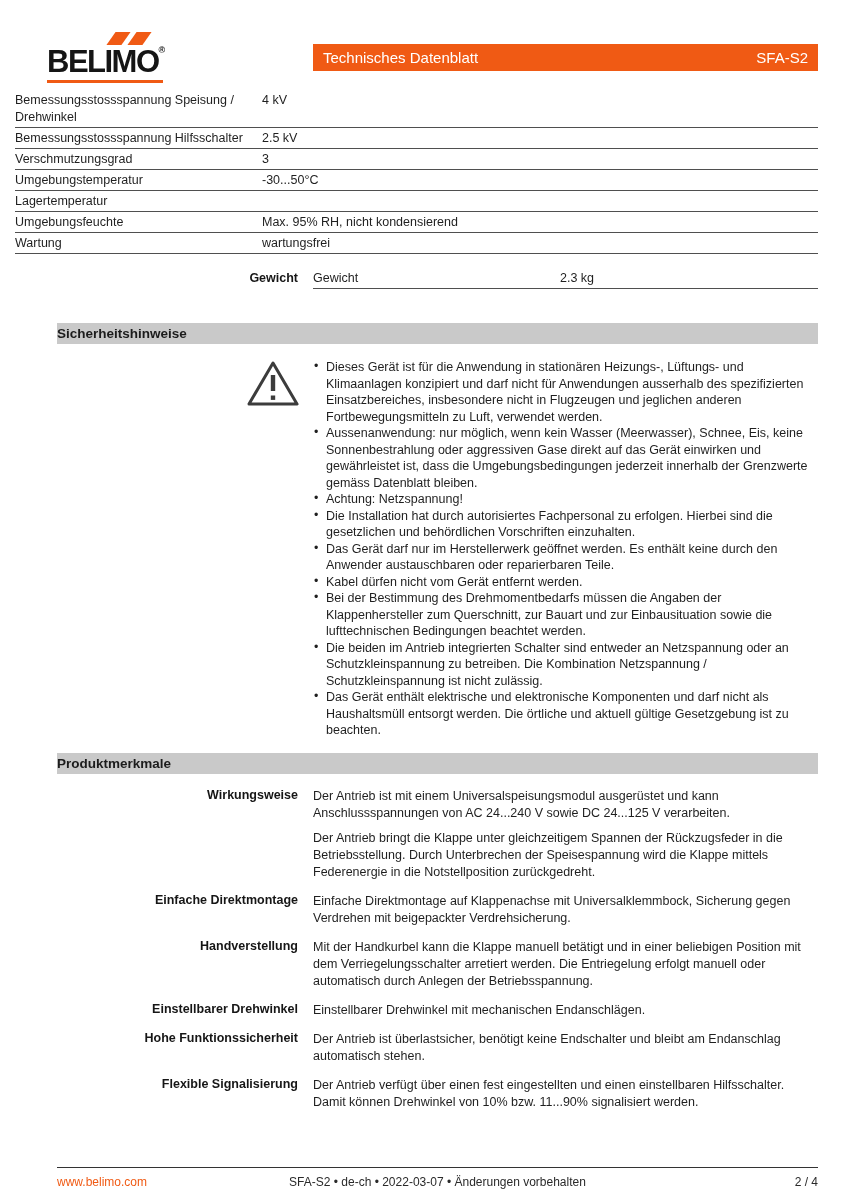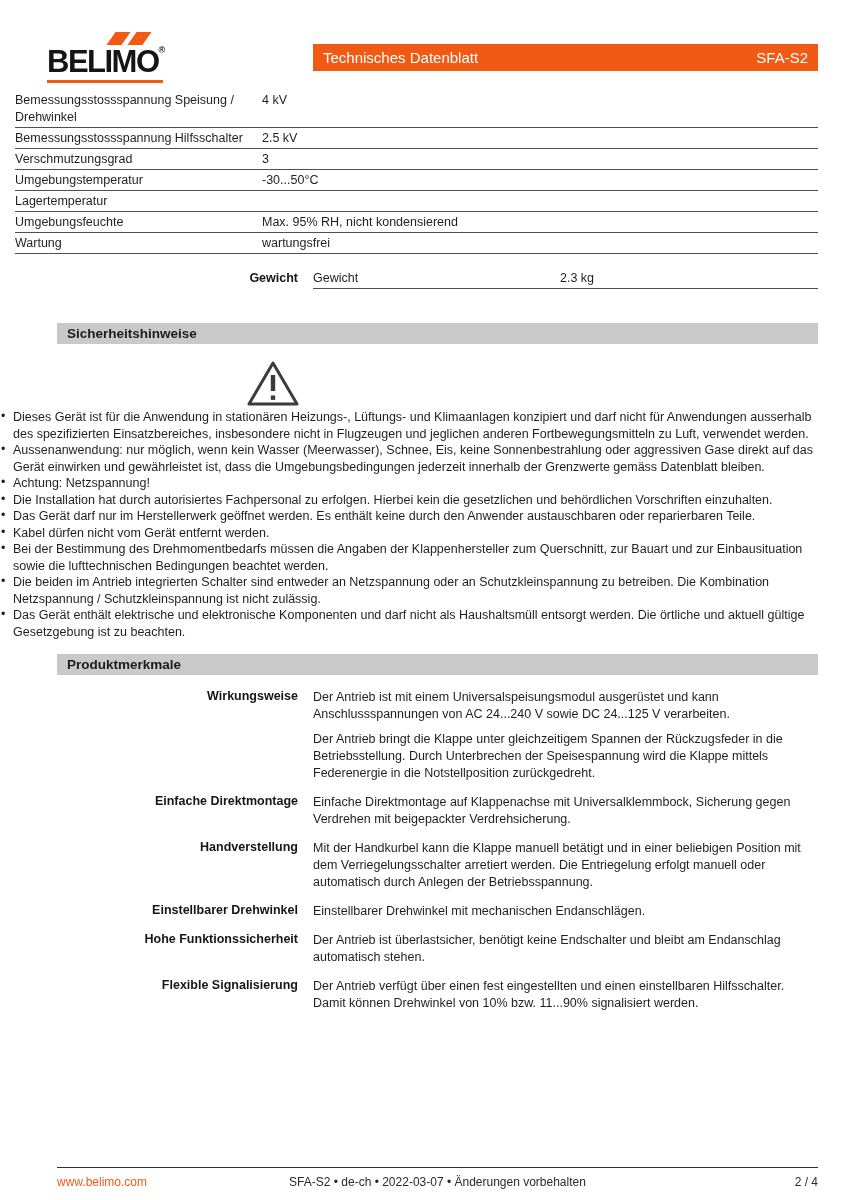--- a/index.html
+++ b/index.html
@@ -27,26 +27,25 @@
   .spec-label-col{width:298px;flex:none;text-align:right;font-weight:bold;color:#161616;padding-top:3px;}
   .spec-table{flex:1;margin-left:15px;}
   .spec-row{display:flex;border-bottom:1px solid #4f4f4f;padding:2px 0 1px 0;line-height:17px;}
   .spec-name{width:247px;flex:none;padding-right:10px;box-sizing:border-box;}
   .spec-value{flex:1;}
   .gewicht{margin-top:14px;}
   
   .section-bar{
     margin-left:57px;margin-right:30px;height:21px;line-height:21px;
     background:#c9c9c9;color:#1c1c1c;font-weight:bold;font-size:13.5px;
-    padding-left:10px;
   }
   .bar-safety{margin-top:34px;}
   .bar-features{margin-top:14px;}
   
-  .safety-content{display:flex;margin:15px 30px 0 0;flex-direction:column;}
+  .safety-content{display:flex;margin:15px 30px 0 0;}
   .safety-icon-col{width:313px;flex:none;display:flex;justify-content:flex-end;align-items:flex-start;padding-right:13px;box-sizing:border-box;}
   .bullets{flex:1;margin:0;padding:0;list-style:none;line-height:16.5px;}
   .bullets li{position:relative;padding-left:13px;}
   .bullets li::before{content:"\2022";position:absolute;left:1px;top:-1px;}
   
   .features{margin:14px 30px 0 0;}
   .feature{display:flex;margin-bottom:12px;}
   .feature-label{width:298px;flex:none;text-align:right;font-weight:bold;color:#161616;}
   .feature-text{flex:1;margin-left:15px;line-height:17px;}
   .feature-text p{margin:0 0 8px 0;}
@@ -128,21 +127,21 @@
     <svg width="54" height="50" viewBox="0 0 54 50">
       <path d="M27 4 L51 45 L3 45 Z" fill="none" stroke="#3c3c3c" stroke-width="3" stroke-linejoin="round"></path>
       <rect x="24.8" y="16" width="4.4" height="16" fill="#3c3c3c"></rect>
       <rect x="24.8" y="36.5" width="4.4" height="4.4" fill="#3c3c3c"></rect>
     </svg>
   </div>
   <ul class="bullets">
     <li>Dieses Gerät ist für die Anwendung in stationären Heizungs-, Lüftungs- und Klimaanlagen konzipiert und darf nicht für Anwendungen ausserhalb des spezifizierten Einsatzbereiches, insbesondere nicht in Flugzeugen und jeglichen anderen Fortbewegungsmitteln zu Luft, verwendet werden.</li>
     <li>Aussenanwendung: nur möglich, wenn kein Wasser (Meerwasser), Schnee, Eis, keine Sonnenbestrahlung oder aggressiven Gase direkt auf das Gerät einwirken und gewährleistet ist, dass die Umgebungsbedingungen jederzeit innerhalb der Grenzwerte gemäss Datenblatt bleiben.</li>
     <li>Achtung: Netzspannung!</li>
-    <li>Die Installation hat durch autorisiertes Fachpersonal zu erfolgen. Hierbei kein die gesetzlichen und behördlichen Vorschriften einzuhalten.</li>
+    <li>Die Installation hat durch autorisiertes Fachpersonal zu erfolgen. Hierbei sind die gesetzlichen und behördlichen Vorschriften einzuhalten.</li>
     <li>Das Gerät darf nur im Herstellerwerk geöffnet werden. Es enthält keine durch den Anwender austauschbaren oder reparierbaren Teile.</li>
     <li>Kabel dürfen nicht vom Gerät entfernt werden.</li>
     <li>Bei der Bestimmung des Drehmomentbedarfs müssen die Angaben der Klappenhersteller zum Querschnitt, zur Bauart und zur Einbausituation sowie die lufttechnischen Bedingungen beachtet werden.</li>
     <li>Die beiden im Antrieb integrierten Schalter sind entweder an Netzspannung oder an Schutzkleinspannung zu betreiben. Die Kombination Netzspannung / Schutzkleinspannung ist nicht zulässig.</li>
     <li>Das Gerät enthält elektrische und elektronische Komponenten und darf nicht als Haushaltsmüll entsorgt werden. Die örtliche und aktuell gültige Gesetzgebung ist zu beachten.</li>
   </ul>
 </div>
 
 <div class="section-bar bar-features">Produktmerkmale</div>
 

